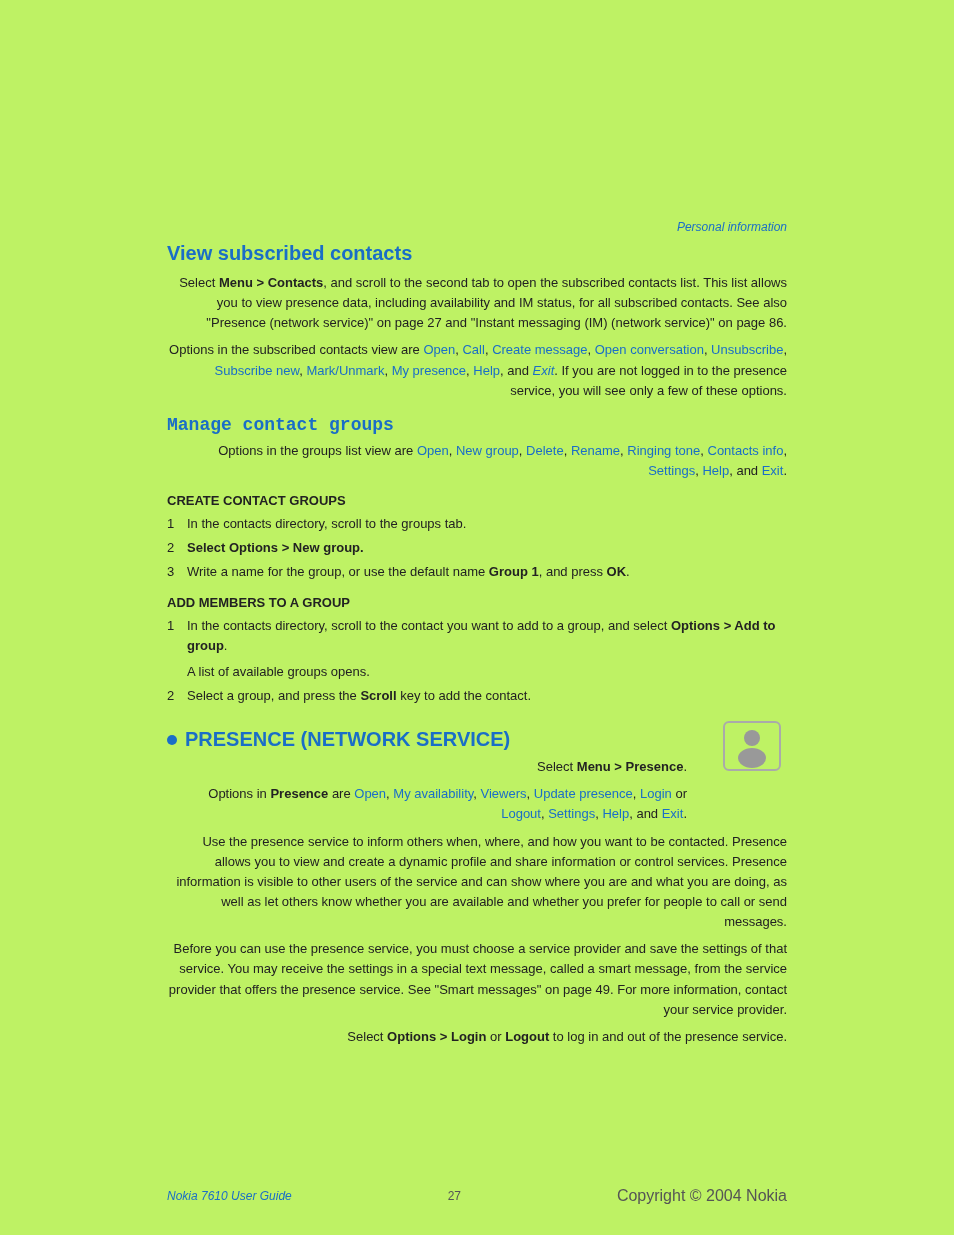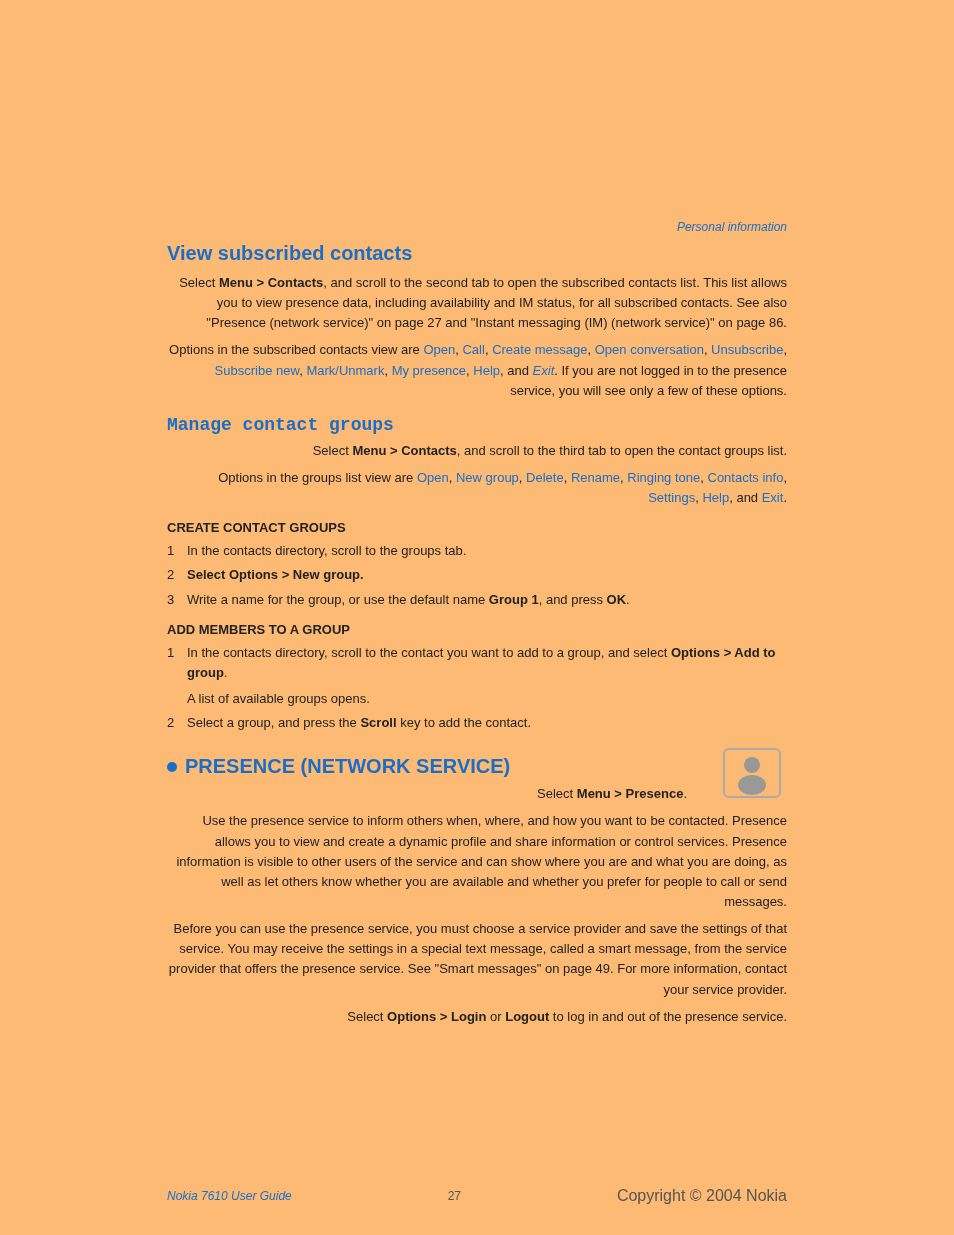--- a/index.html
+++ b/index.html
@@ -7,21 +7,21 @@
       background: #fff;
       font-family: Arial, Helvetica, sans-serif;
       font-size: 13px;
       color: #222;
       width: 954px;
       min-height: 1235px;
     }
     .page {
       width: 954px;
       min-height: 1235px;
-      background: #fdba74;
+      background: #bef264;
       padding: 0;
       position: relative;
     }
     .content-area {
       margin: 0 auto;
       width: 620px;
       padding-top: 220px;
       padding-bottom: 60px;
     }
     .page-label {
@@ -172,23 +172,20 @@
     <p class="body-text">
       <span>Select <strong>Menu &gt; Contacts</strong>, and scroll to the second tab to open the subscribed contacts list. This list allows you to view presence data, including availability and IM status, for all subscribed contacts. See also "Presence (network service)" on page 27 and "Instant messaging (IM) (network service)" on page 86.</span>
     </p>
 
     <p class="body-text">
       <span>Options in the subscribed contacts view are </span><a class="link">Open</a>, <a class="link">Call</a>, <a class="link">Create message</a>, <a class="link">Open conversation</a>, <a class="link">Unsubscribe</a>, <a class="link">Subscribe new</a>, <a class="link">Mark/Unmark</a>, <a class="link">My presence</a>, <a class="link">Help</a>, and <a class="link"><em>Exit</em></a>. <span>If you are not logged in to the presence service, you will see only a few of these options.</span>
     </p>
 
     <h3 class="subsection-title">Manage contact groups</h3>
 
-    <p class="body-text">
-      <span>Select <strong>Menu &gt; Contacts</strong>, and scroll to the third tab to open the contact groups list.</span>
-    </p>
 
     <p class="body-text">
       <span>Options in the groups list view are </span><a class="link">Open</a>, <a class="link">New group</a>, <a class="link">Delete</a>, <a class="link">Rename</a>, <a class="link">Ringing tone</a>,
       <a class="link">Contacts info</a>, <a class="link">Settings</a>, <a class="link">Help</a>, and <a class="link">Exit</a>.
     </p>
 
     <h4 class="small-heading">CREATE CONTACT GROUPS</h4>
 
     <ol class="numbered-list">
       <li>
@@ -225,20 +222,23 @@
       <div class="presence-text">
         <div class="presence-heading">
           <span class="bullet"></span>
           <span>PRESENCE (NETWORK SERVICE)</span>
         </div>
 
         <p class="body-text">
           <span>Select <strong>Menu &gt; Presence</strong>.</span>
         </p>
 
+        <p class="body-text">
+          <span>Options in </span><strong>Presence</strong><span> are </span><a class="link">Open</a>, <a class="link">My availability</a>, <a class="link">Viewers</a>, <a class="link">Update presence</a>, <a class="link">Login</a> or <a class="link">Logout</a>, <a class="link">Settings</a>, <a class="link">Help</a>, and <a class="link">Exit</a>.
+        </p>
       </div>
 
       <div class="presence-icon">
         <svg viewBox="0 0 60 52" xmlns="http://www.w3.org/2000/svg">
           <rect x="2" y="2" width="56" height="48" rx="5" ry="5" fill="none" stroke="#aaa" stroke-width="2"></rect>
 
           <circle cx="30" cy="18" r="8" fill="#999"></circle>
           <ellipse cx="30" cy="38" rx="14" ry="10" fill="#999"></ellipse>
         </svg>
       </div>

